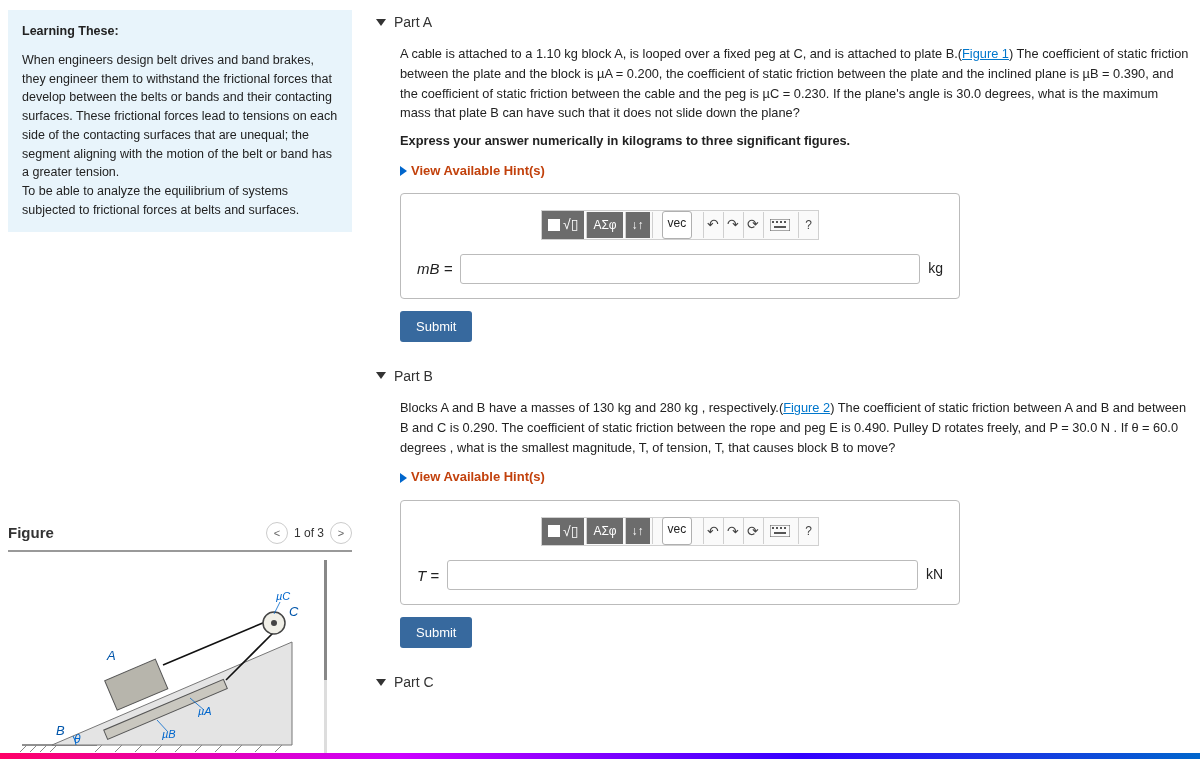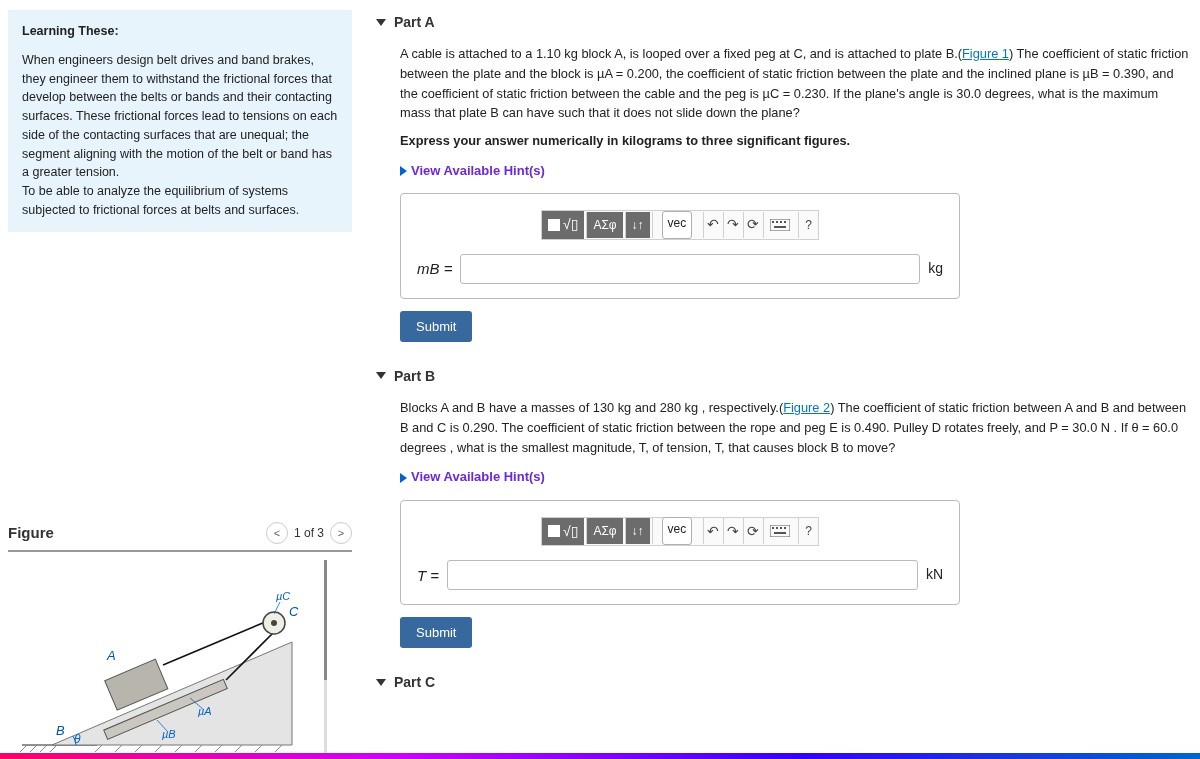--- a/index.html
+++ b/index.html
@@ -48,27 +48,27 @@
   }
   .part-section { margin-bottom: 22px; }
   .part-header {
     display: flex; align-items: center; gap: 8px; margin-bottom: 10px;
     padding: 4px 0;
   }
   .caret-down {
     width: 0; height: 0; border-left: 5px solid transparent; border-right: 5px solid transparent;
     border-top: 7px solid #333;
   }
-  .part-title { font-weight: bold; font-size: 14px; }
+  .part-title { font-weight: normal; font-size: 14px; }
   .part-body { padding-left: 24px; font-size: 12.8px; line-height: 1.55; color: #222; }
   .part-body p { margin-bottom: 8px; }
   .figlink { color: #0077cc; text-decoration: underline; cursor:pointer; }
   .express { font-weight: bold; margin-top: 6px; }
   .hints-row {
-    display: flex; align-items: center; gap: 4px; color: #6d28d9; font-weight: bold;
+    display: flex; align-items: center; gap: 4px; color: #c2410c; font-weight: bold;
     font-size: 13px; margin: 10px 0 12px; cursor:pointer;
   }
   .caret-right {
     width: 0; height: 0; border-top: 5px solid transparent; border-bottom: 5px solid transparent;
     border-left: 7px solid #0066cc;
   }
   .answer-box {
     border: 1px solid #bbb; border-radius: 4px; padding: 16px 16px 14px; width: 560px;
     background: #fff; margin-bottom: 12px;
   }

